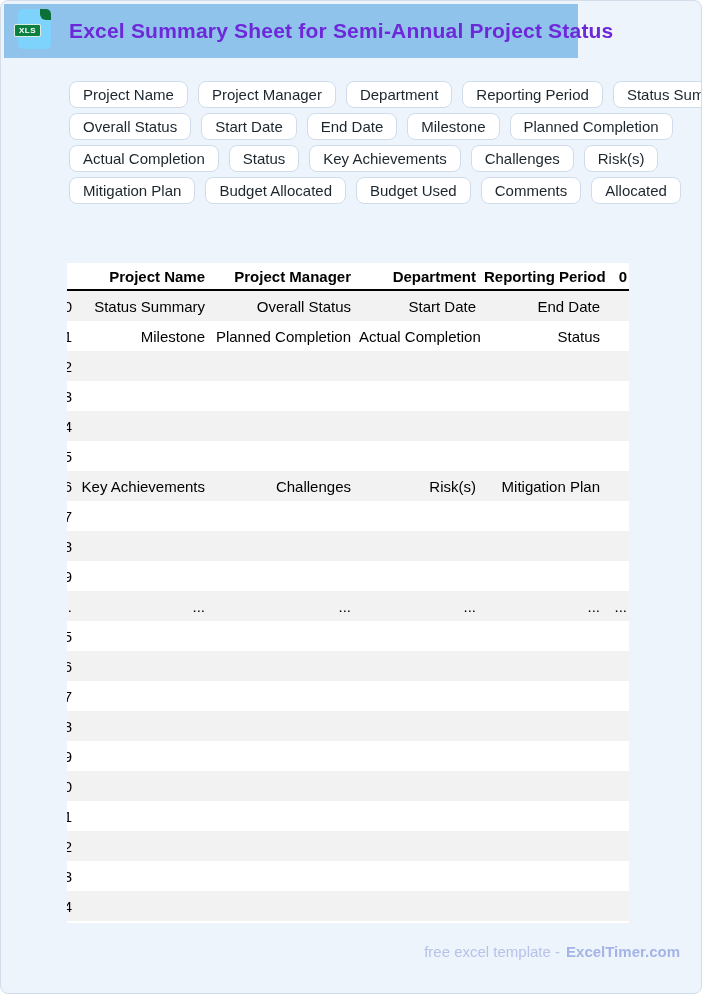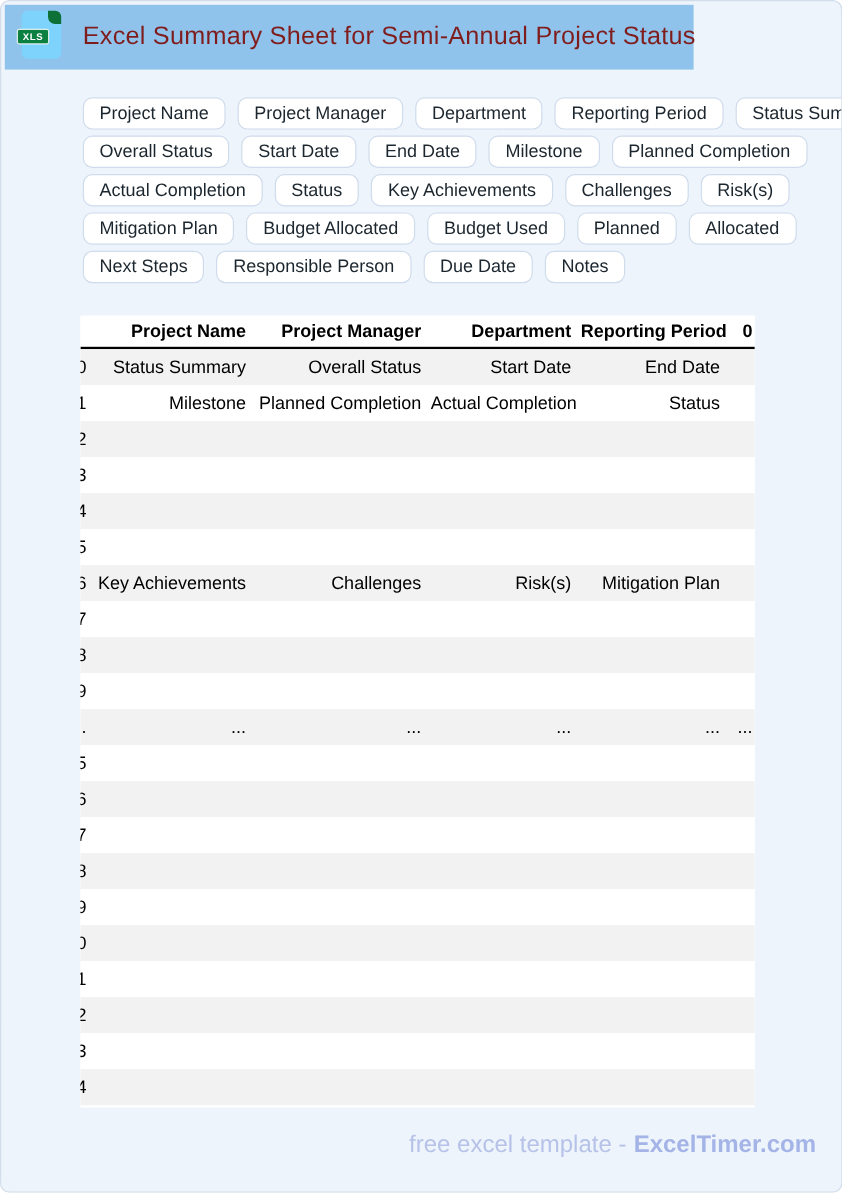--- a/index.html
+++ b/index.html
@@ -21,23 +21,23 @@
   
   .banner {
     position: absolute;
     left: 3px; top: 3px;
     width: 574px; height: 54px;
     background: #90c3eb;
     display: flex;
     align-items: center;
   }
   .banner-title {
-    color: #7f1d1d;
+    color: #6d28d9;
     font-size: 21px;
-    font-weight: 400;
+    font-weight: 700;
     letter-spacing: 0.2px;
     padding-left: 65px;
     white-space: nowrap;
   }
   
   .file-icon {
     position: absolute;
     left: 17px; top: 8px;
     width: 33px; height: 40px;
     background: #7dd3fc;
@@ -132,21 +132,21 @@
   }
   .c0 { width: 140px; }
   .c1 { width: 146px; }
   .c2 { width: 125px; }
   .c3 { width: 124px; }
   .c4 { width: 21px; padding-right: 2px; }
   
   .footer {
     position: absolute;
     right: 21px; top: 942px;
-    font-size: 20px;
+    font-size: 15px;
     color: #b7c2e8;
     white-space: nowrap;
   }
   .footer .brand {
     font-weight: bold;
     color: #a5b4e6;
     margin-left: 6px;
     cursor: pointer;
     text-decoration: none;
   }
@@ -186,28 +186,22 @@
         <div class="chip">Actual Completion</div>
         <div class="chip">Status</div>
         <div class="chip">Key Achievements</div>
         <div class="chip">Challenges</div>
         <div class="chip">Risk(s)</div>
       </div>
       <div class="chip-row">
         <div class="chip">Mitigation Plan</div>
         <div class="chip">Budget Allocated</div>
         <div class="chip">Budget Used</div>
-        <div class="chip">Planned</div>
+        <div class="chip">Comments</div>
         <div class="chip">Allocated</div>
-      </div>
-      <div class="chip-row">
-        <div class="chip">Next Steps</div>
-        <div class="chip">Responsible Person</div>
-        <div class="chip">Due Date</div>
-        <div class="chip">Notes</div>
       </div>
     </div>
 
   <div class="sheet">
       <div class="srow head">
         <div class="rn"></div>
         <div class="cell c0">Project Name</div>
         <div class="cell c1">Project Manager</div>
         <div class="cell c2">Department</div>
         <div class="cell c3">Reporting Period</div>

